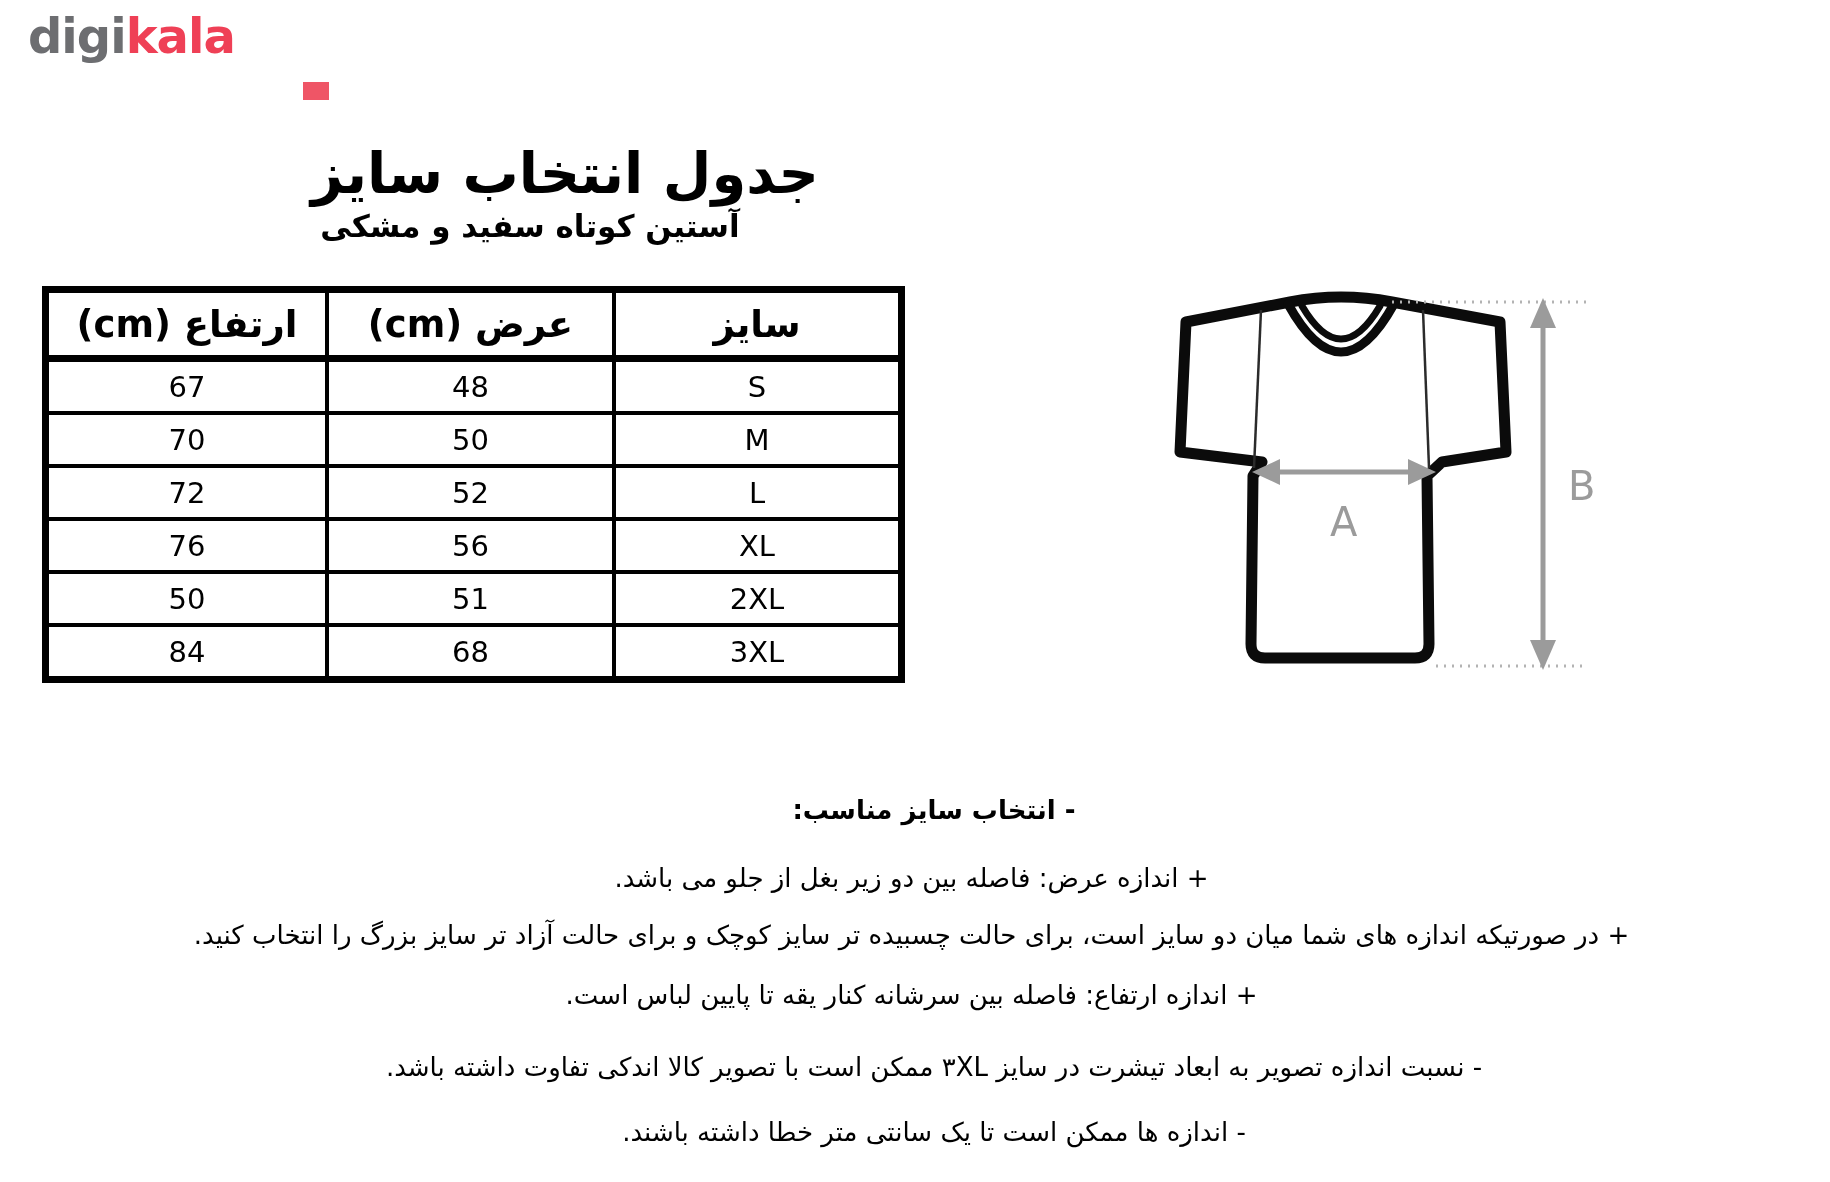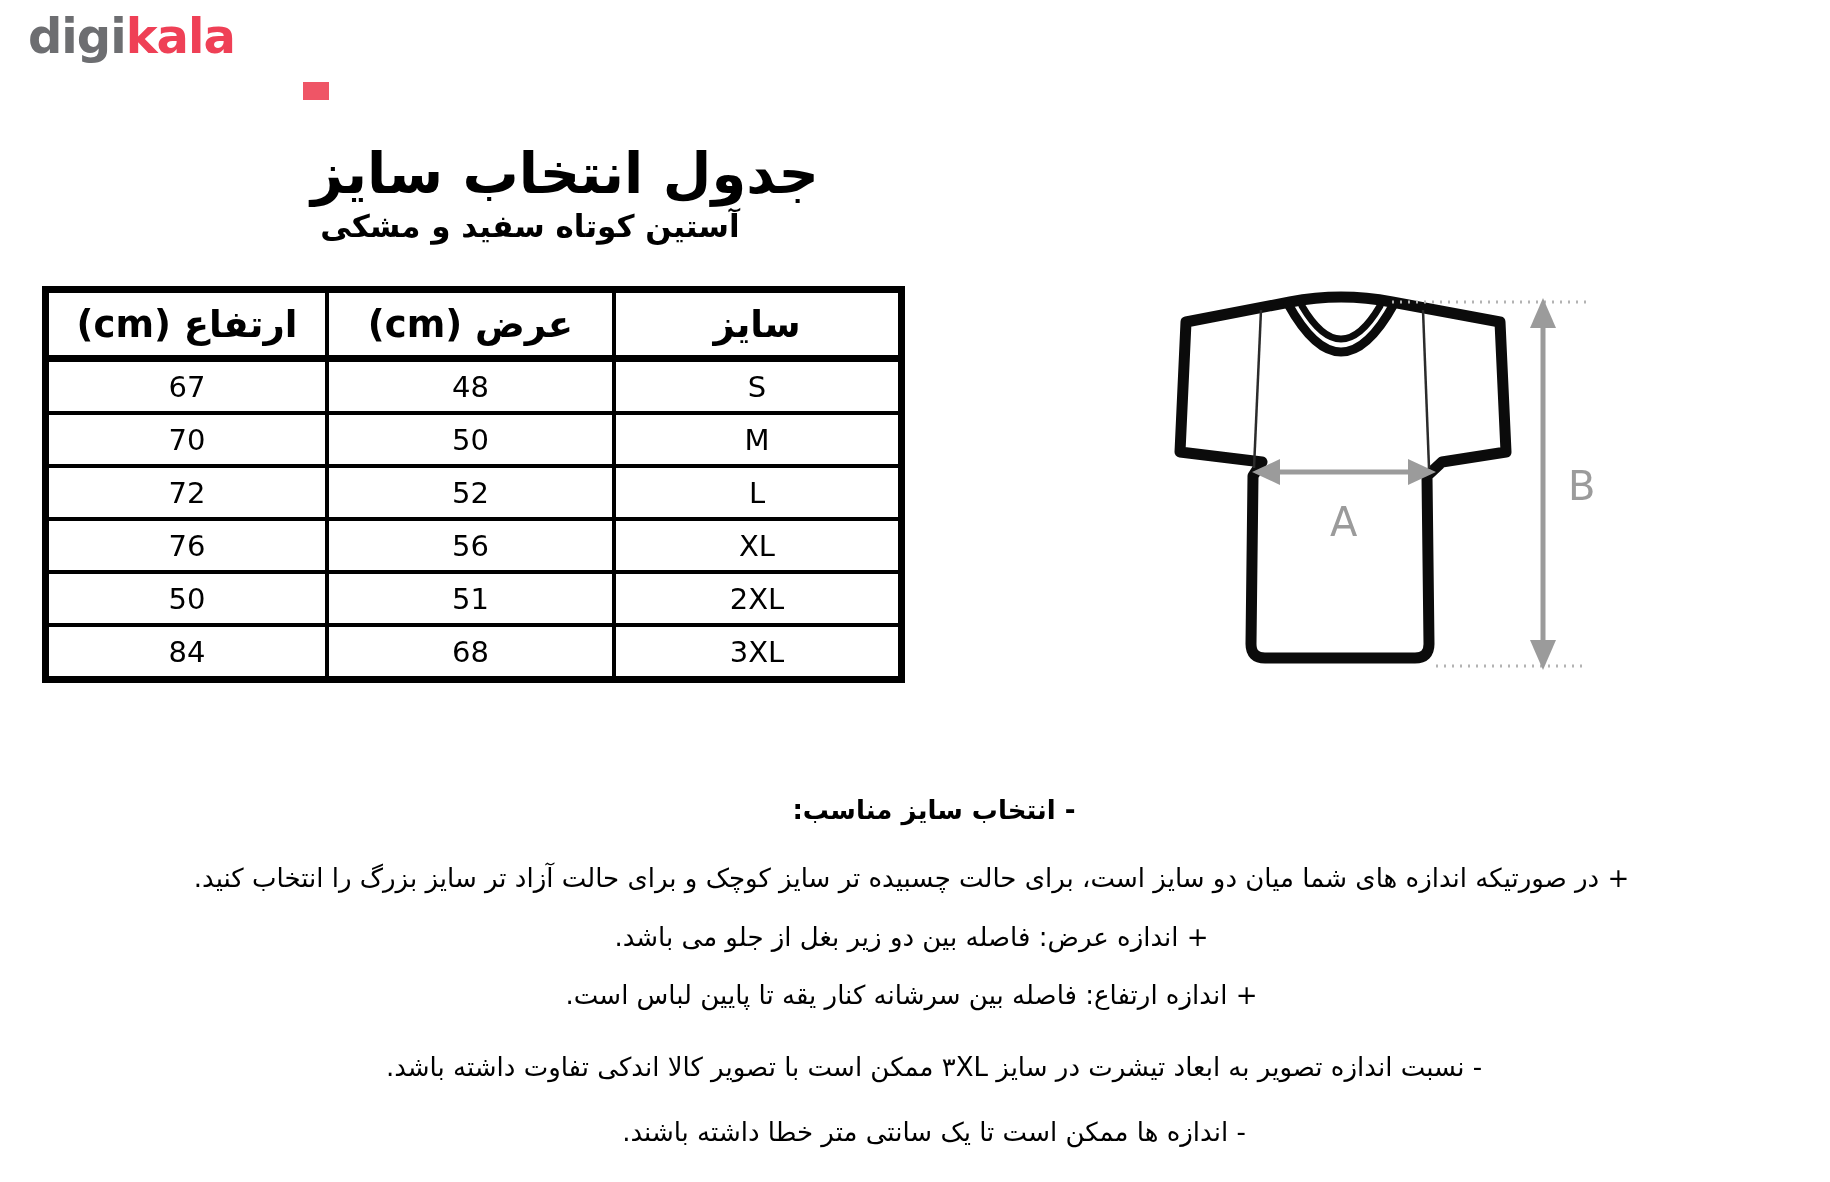--- a/index.html
+++ b/index.html
@@ -127,20 +127,20 @@
 
       <line class="arrow-line" x1="403" y1="64" x2="403" y2="408"></line>
       <polygon class="arrow-head" points="403,50 390,80 416,80"></polygon>
       <polygon class="arrow-head" points="403,422 390,392 416,392"></polygon>
       <text class="dim-label" x="428" y="252">B</text>
     </svg>
   </div>
 
   <div class="notes">
     <p class="note-head">- انتخاب سایز مناسب:</p>
+    <p class="indent n2">+ اندازه عرض: فاصله بین دو زیر بغل از جلو می باشد.</p>
     <p class="indent n1">+ در صورتیکه اندازه های شما میان دو سایز است، برای حالت چسبیده تر سایز کوچک و برای حالت آزاد تر سایز بزرگ را انتخاب کنید.</p>
-    <p class="indent n2">+ اندازه عرض: فاصله بین دو زیر بغل از جلو می باشد.</p>
     <p class="indent n3">+ اندازه ارتفاع: فاصله بین سرشانه کنار یقه تا پایین لباس است.</p>
     <p class="n4">- نسبت اندازه تصویر به ابعاد تیشرت در سایز ۳XL ممکن است با تصویر کالا اندکی تفاوت داشته باشد.</p>
     <p class="n5">- اندازه ها ممکن است تا یک سانتی متر خطا داشته باشند.</p>
   </div>
 
 </div>
 
 </body></html>

